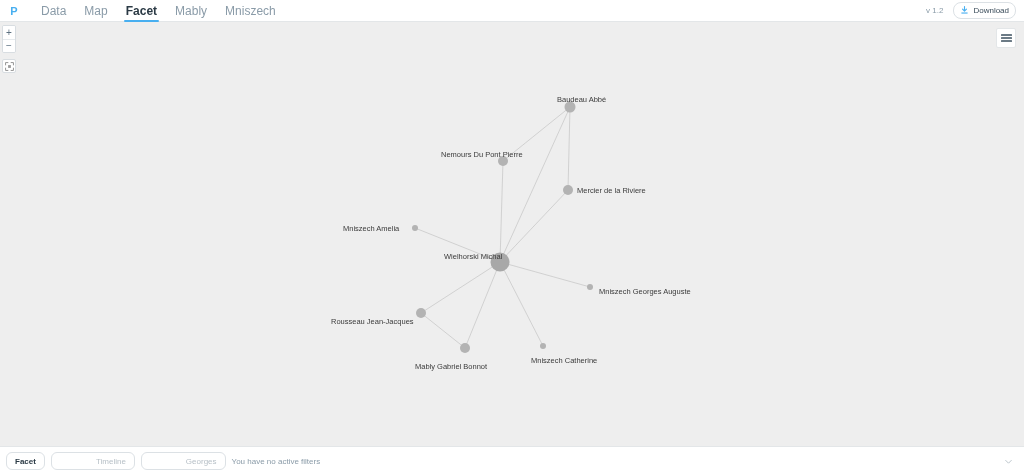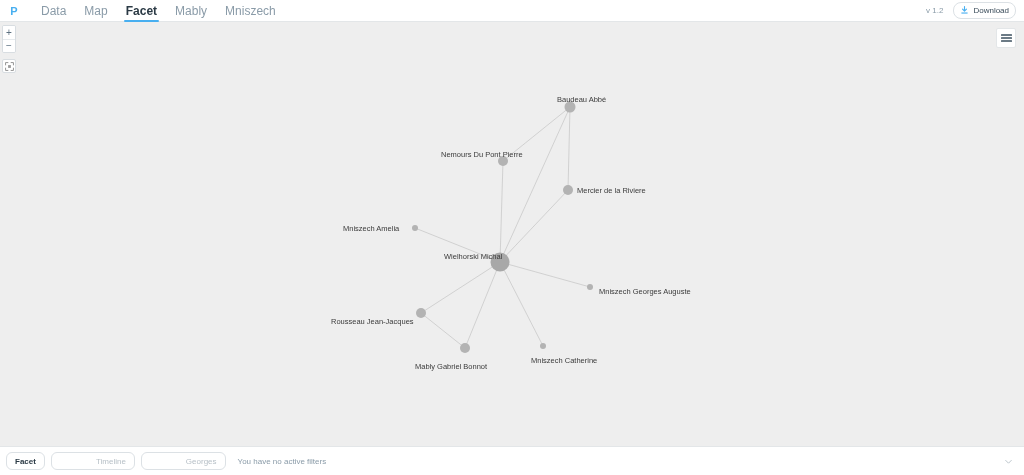--- a/index.html
+++ b/index.html
@@ -232,21 +232,21 @@
   }
   .foot-btn.disabled {
     color: #b6bfc6;
     font-weight: normal;
     cursor: default;
     padding-left: 44px;
   }
   .filter-text {
     font-size: 8px;
     color: #8a9ba8;
-    margin-left: 6px;
+    margin-left: 0;
     white-space: nowrap;
   }
   .chevron-btn {
     margin-left: auto;
     width: 20px;
     height: 20px;
     display: flex;
     align-items: center;
     justify-content: center;
     border-radius: 2px;

